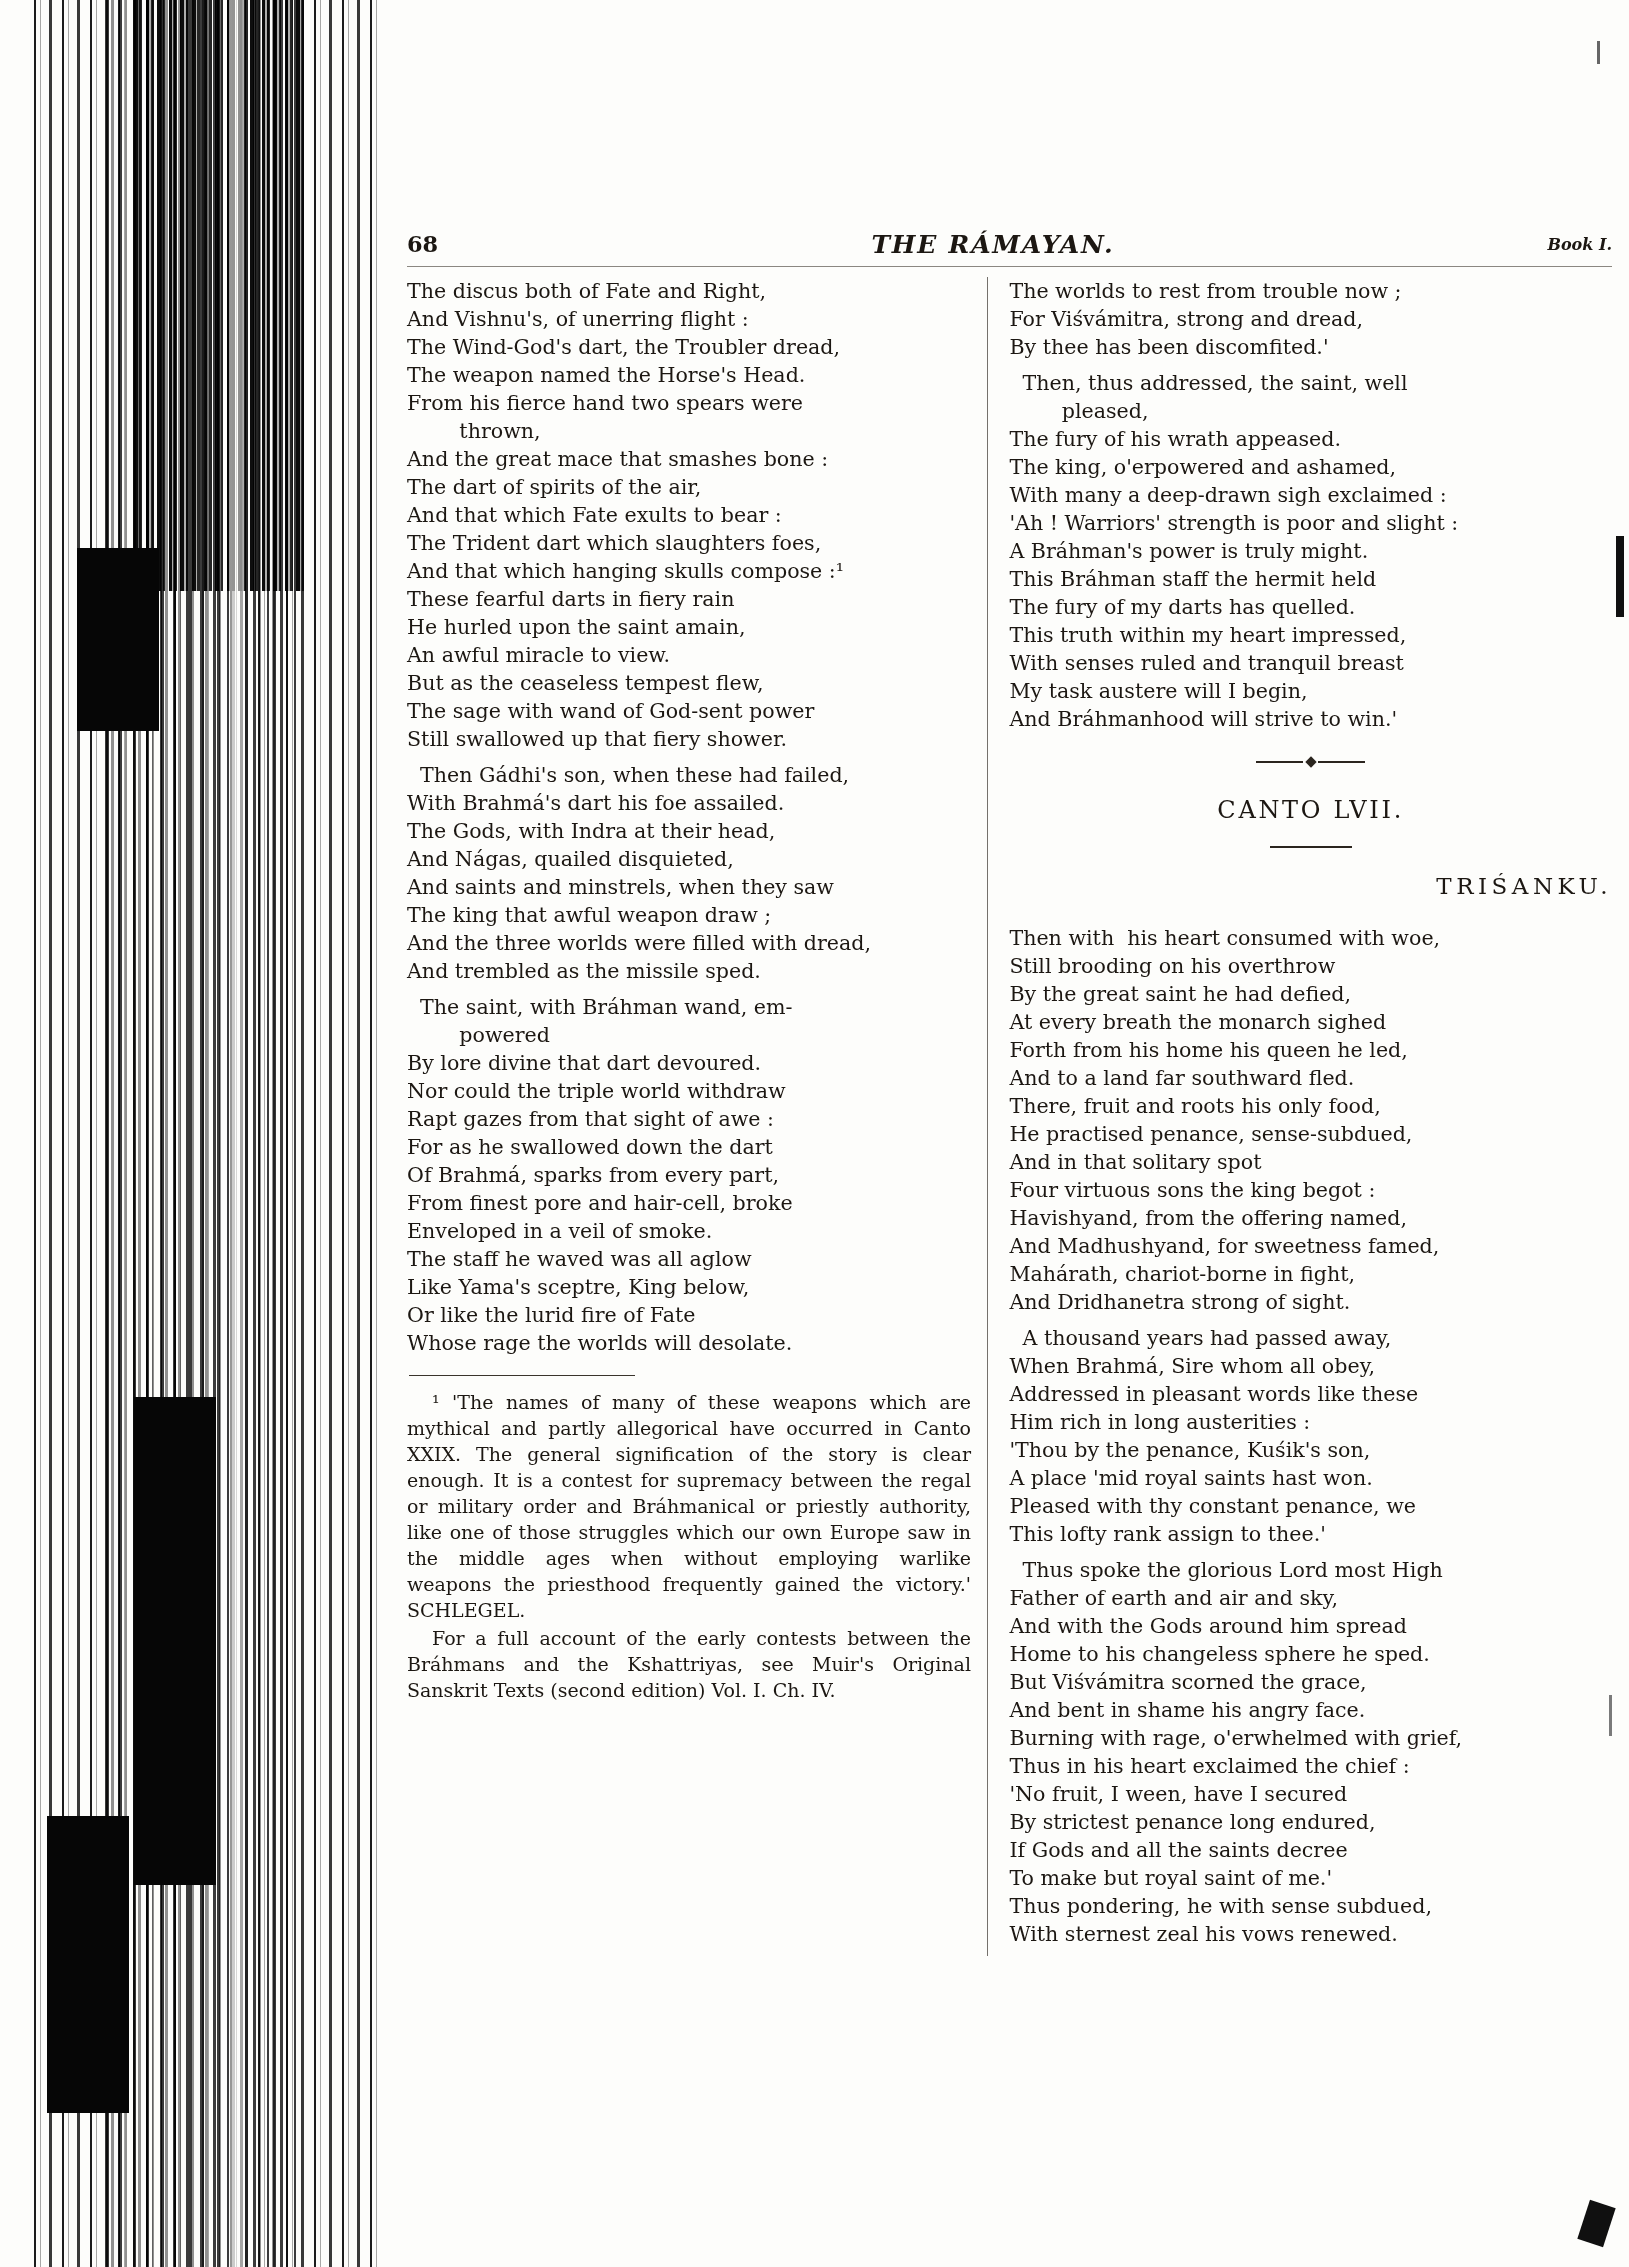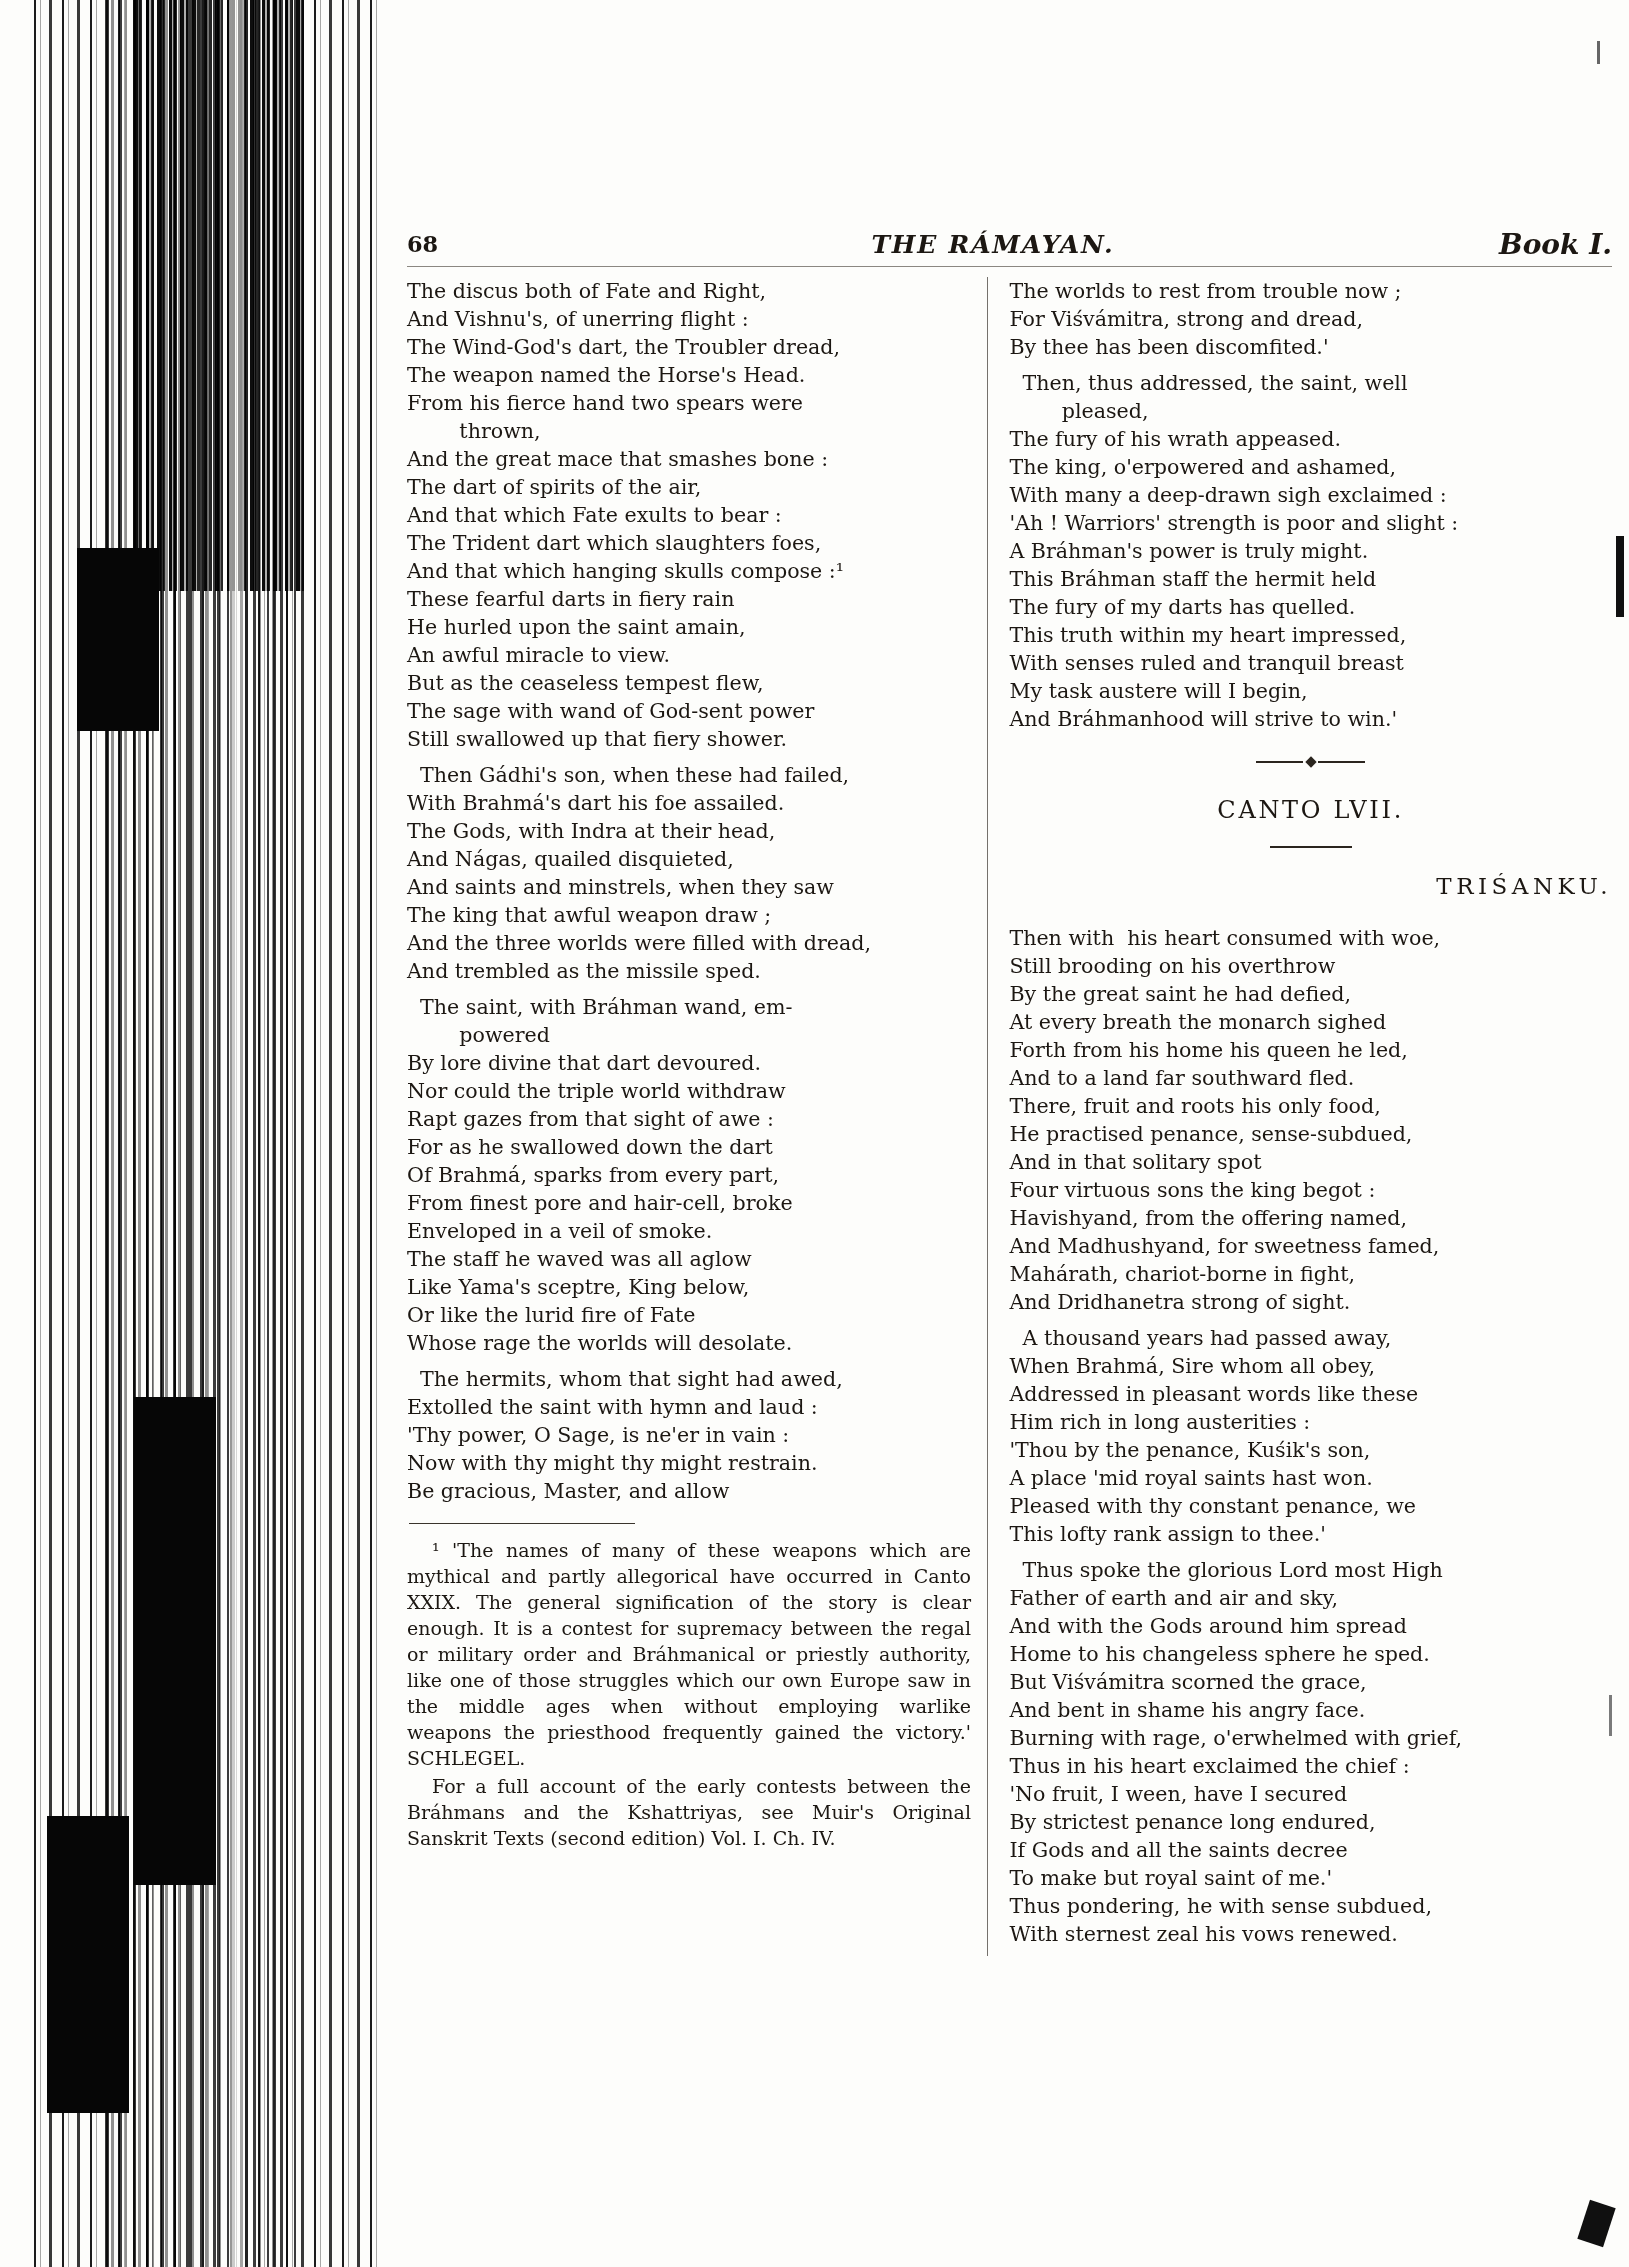--- a/index.html
+++ b/index.html
@@ -42,21 +42,21 @@
   .sp4 { left:1583px; top:2203px; width:27px; height:41px; transform:rotate(18deg); }
 
   
   .content { position:absolute; left:407px; top:226px; width:1205px; }
 
   .header { position:relative; display:flex; justify-content:space-between; align-items:center;
             height:36px; font-size:22.4px; }
   .pgnum { font-weight:bold; }
   .ptitle { position:absolute; left:0; right:33px; text-align:center;
             font-style:italic; font-weight:bold; font-size:25px; letter-spacing:1.8px; }
-  .pbook { font-style:italic; font-weight:bold; font-size:28px; }
+  .pbook { font-style:italic; font-weight:bold; font-size:16px; }
   .header-rule { border-top:0.9px solid rgba(45,38,30,.55); margin-top:3.6px; }
 
   .columns { display:flex; margin-top:10.7px; }
   .col-left  { width:580px; padding-right:16px; }
   .col-sep   { width:0.9px; background:rgba(45,38,30,.65); }
   .col-right { flex:1; padding-left:21.5px; }
 
   .stanza { margin-bottom:8px; }
   .vline { white-space:pre; font-size:20.6px; line-height:28px; }
 
@@ -138,27 +138,20 @@
             <div class="vline">Rapt gazes from that sight of awe :</div>
             <div class="vline">For as he swallowed down the dart</div>
             <div class="vline">Of Brahmá, sparks from every part,</div>
             <div class="vline">From finest pore and hair-cell, broke</div>
             <div class="vline">Enveloped in a veil of smoke.</div>
             <div class="vline">The staff he waved was all aglow</div>
             <div class="vline">Like Yama's sceptre, King below,</div>
             <div class="vline">Or like the lurid fire of Fate</div>
             <div class="vline">Whose rage the worlds will desolate.</div>
           </div>
-          <div class="stanza">
-            <div class="vline">  The hermits, whom that sight had awed,</div>
-            <div class="vline">Extolled the saint with hymn and laud :</div>
-            <div class="vline">'Thy power, O Sage, is ne'er in vain :</div>
-            <div class="vline">Now with thy might thy might restrain.</div>
-            <div class="vline">Be gracious, Master, and allow</div>
-          </div>
         </div>
       <div class="fn-rule"></div>
       <div>
           <p class="fnote">¹ 'The names of many of these weapons which are mythical and partly allegorical have occurred in Canto XXIX. The general signification of the story is clear enough. It is a contest for supremacy between the regal or military order and Bráhmanical or priestly authority, like one of those struggles which our own Europe saw in the middle ages when without employing warlike weapons the priesthood frequently gained the victory.'  SCHLEGEL.</p>
           <p class="fnote">For a full account of the early contests between the Bráhmans and the Kshattriyas, see Muir's Original Sanskrit Texts (second edition) Vol. I. Ch. IV.</p>
         </div>
     </div>
 
     <div class="col-sep"></div>
 

